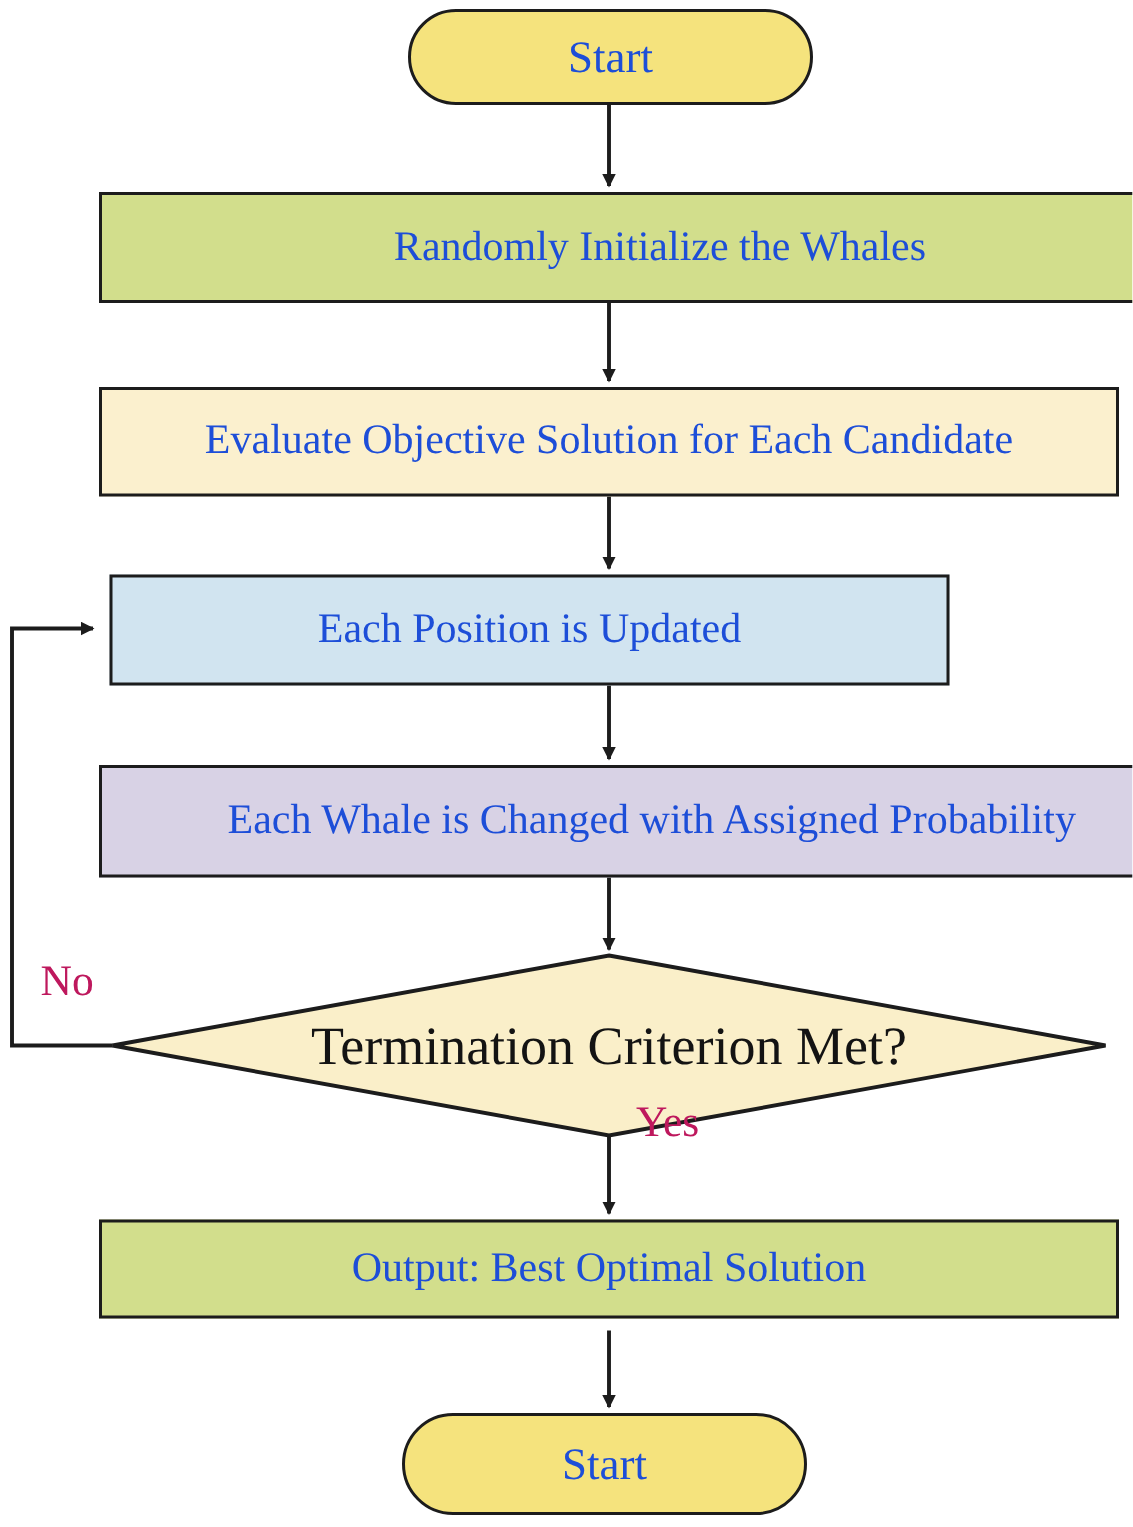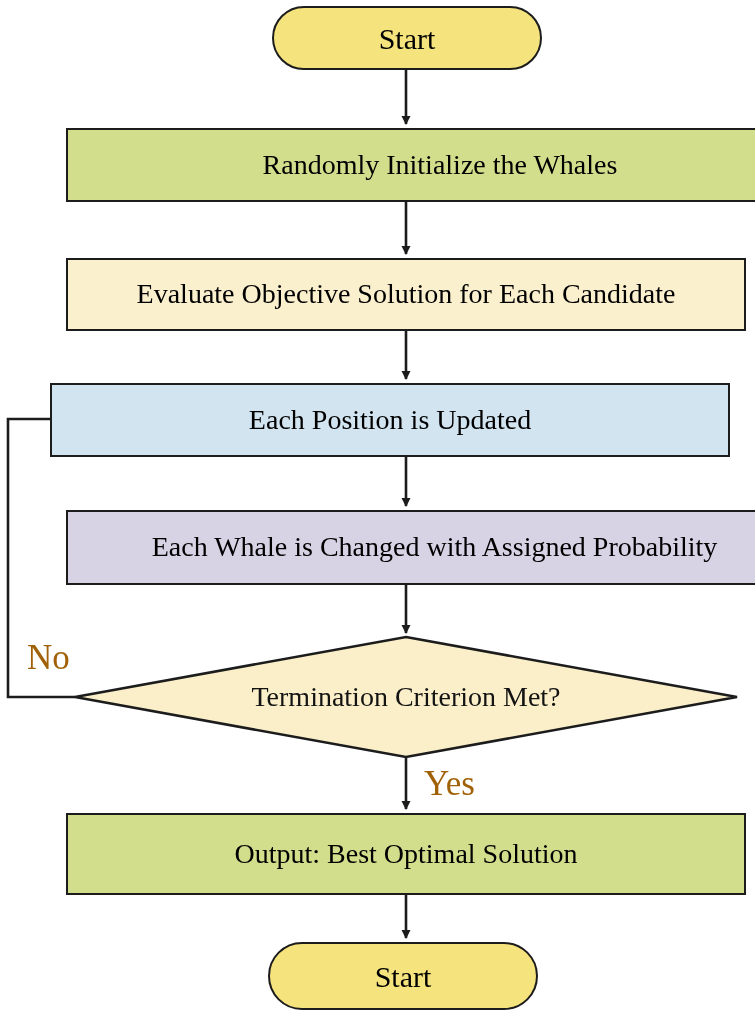--- a/index.html
+++ b/index.html
@@ -10,34 +10,34 @@
     overflow:hidden;
     font-family:"Liberation Serif", serif;
   }
   .wires{position:absolute;left:0;top:0;z-index:1;}
   .node{
     position:absolute;
     z-index:2;
     display:flex;align-items:center;justify-content:center;
     border:2.5px solid #1c1c1c;
     box-sizing:border-box;
-    color:#000000;
+    color:#1d4ed8;
     font-size:28px;
     text-align:center;
     line-height:1.1;
   }
   .terminator{border-radius:34px;font-size:30px;}
   .decision-label{
     position:absolute;z-index:2;
     display:flex;align-items:center;justify-content:center;
-    color:#131313;font-size:28px;text-align:center;
+    color:#131313;font-size:36px;text-align:center;
   }
   .edge-label{
     position:absolute;z-index:2;
-    color:#a16207;font-size:35px;
+    color:#be185d;font-size:29px;
   }
 </style>
 </head>
 <body>
 
 <div class="canvas">
 
   <svg class="wires" width="755" height="1018" viewBox="0 0 755 1018">
     <defs>
       <marker id="arrow" markerWidth="10" markerHeight="10" refX="8" refY="4.5" orient="auto" markerUnits="userSpaceOnUse">
@@ -57,27 +57,27 @@
 
     <polygon points="406,637 737,697 406,757 75,697" stroke="#1c1c1c" stroke-width="2.6" fill="#FAEFC9"></polygon>
   </svg>
 
   <div class="node terminator" style="left: 272px; top: 6px; width: 270px; height: 64px; background-color: rgb(245, 227, 125);">Start</div>
 
   <div class="node" style="left: 66px; top: 128px; width: 748px; height: 74px; background-color: rgb(210, 222, 140);">Randomly Initialize the Whales</div>
 
   <div class="node" style="left: 66px; top: 258px; width: 680px; height: 73px; background-color: rgb(251, 240, 206);">Evaluate Objective Solution for Each Candidate</div>
 
-  <div class="node" style="left: 50px; top: 383px; width: 680px; height: 74px; background-color: rgb(209, 228, 240);">Each Position is Updated</div>
+  <div class="node" style="left: 73px; top: 383px; width: 560px; height: 74px; background-color: rgb(209, 228, 240);">Each Position is Updated</div>
 
   <div class="node" style="left: 66px; top: 510px; width: 737px; height: 75px; background-color: rgb(216, 210, 229);">Each Whale is Changed with Assigned Probability</div>
 
   <div class="decision-label" style="left:106px;top:675px;width:600px;height:44px;">Termination Criterion Met?</div>
 
-  <div class="node" style="left: 66px; top: 813px; width: 680px; height: 82px; background-color: rgb(210, 222, 140);">Output: Best Optimal Solution</div>
+  <div class="node" style="left: 66px; top: 813px; width: 680px; height: 66px; background-color: rgb(210, 222, 140);">Output: Best Optimal Solution</div>
 
   <div class="node terminator" style="left: 268px; top: 942px; width: 270px; height: 68px; background-color: rgb(245, 227, 125);">Start</div>
 
   <div class="edge-label" style="left:27px;top:638px;">No</div>
 
-  <div class="edge-label" style="left:424px;top:764px;">Yes</div>
+  <div class="edge-label" style="left:424px;top:732px;">Yes</div>
 
 </div>
 
 </body></html>

